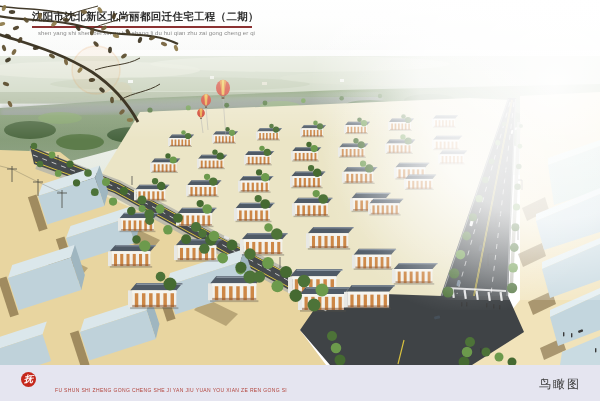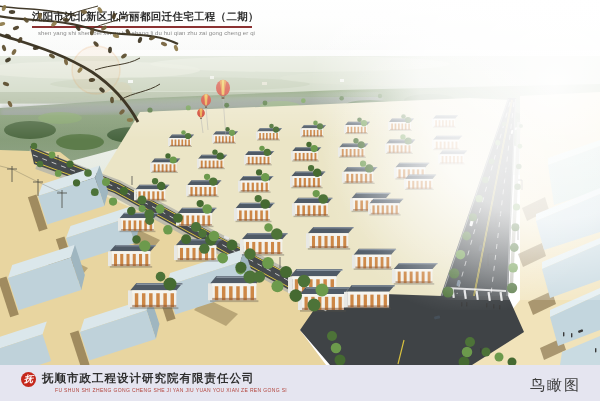--- a/index.html
+++ b/index.html
@@ -15,21 +15,21 @@
   #branches{z-index:4;pointer-events:none;}
   
   .footer{position:absolute;left:0;bottom:0;width:600px;height:36px;background:#e5e5f0;z-index:5;}
   .logo{position:absolute;left:21px;top:7px;width:15px;height:15px;border-radius:50%;
         background:#c5281c;color:#fff;font-size:9px;font-weight:bold;font-style:italic;
         display:flex;align-items:center;justify-content:center;line-height:1;}
   .company{position:absolute;left:42px;top:6px;font-size:11.5px;font-weight:bold;color:#2f2f2f;
            letter-spacing:1px;white-space:nowrap;}
   .company-py{position:absolute;left:55px;top:22px;font-size:5px;color:#b2423a;
               letter-spacing:.35px;white-space:nowrap;}
-  .caption{position:absolute;right:19px;top:11px;font-size:15px;color:#3d3d3d;letter-spacing:2px;}
+  .caption{position:absolute;right:19px;top:11px;font-size:12px;color:#3d3d3d;letter-spacing:2px;}
 </style>
 </head>
 <body>
 
 <div class="board">
 
   <svg id="scene" width="600" height="365" viewBox="0 0 600 365">
     <defs>
       <linearGradient id="skyG" x1="0" y1="0" x2="0" y2="1">
         <stop offset="0" stop-color="#ffffff"></stop>
@@ -519,17 +519,16 @@
   </svg>
 
   <div class="title-block">
     <div class="ptitle">沈阳市沈北新区北尚丽都回迁住宅工程（二期）</div>
     <div class="underline"></div>
     <div class="ppinyin">shen yang shi shen bei xin qu bei shang li du hui qian zhu zai gong cheng er qi</div>
   </div>
 
   <div class="footer">
     <div class="logo">抚</div>
-    <div class="company">抚顺市政工程设计研究院有限责任公司</div>
     <div class="company-py">FU SHUN SHI ZHENG GONG CHENG SHE JI YAN JIU YUAN YOU XIAN ZE REN GONG SI</div>
     <div class="caption">鸟瞰图</div>
   </div>
 </div>
 
 </body></html>

